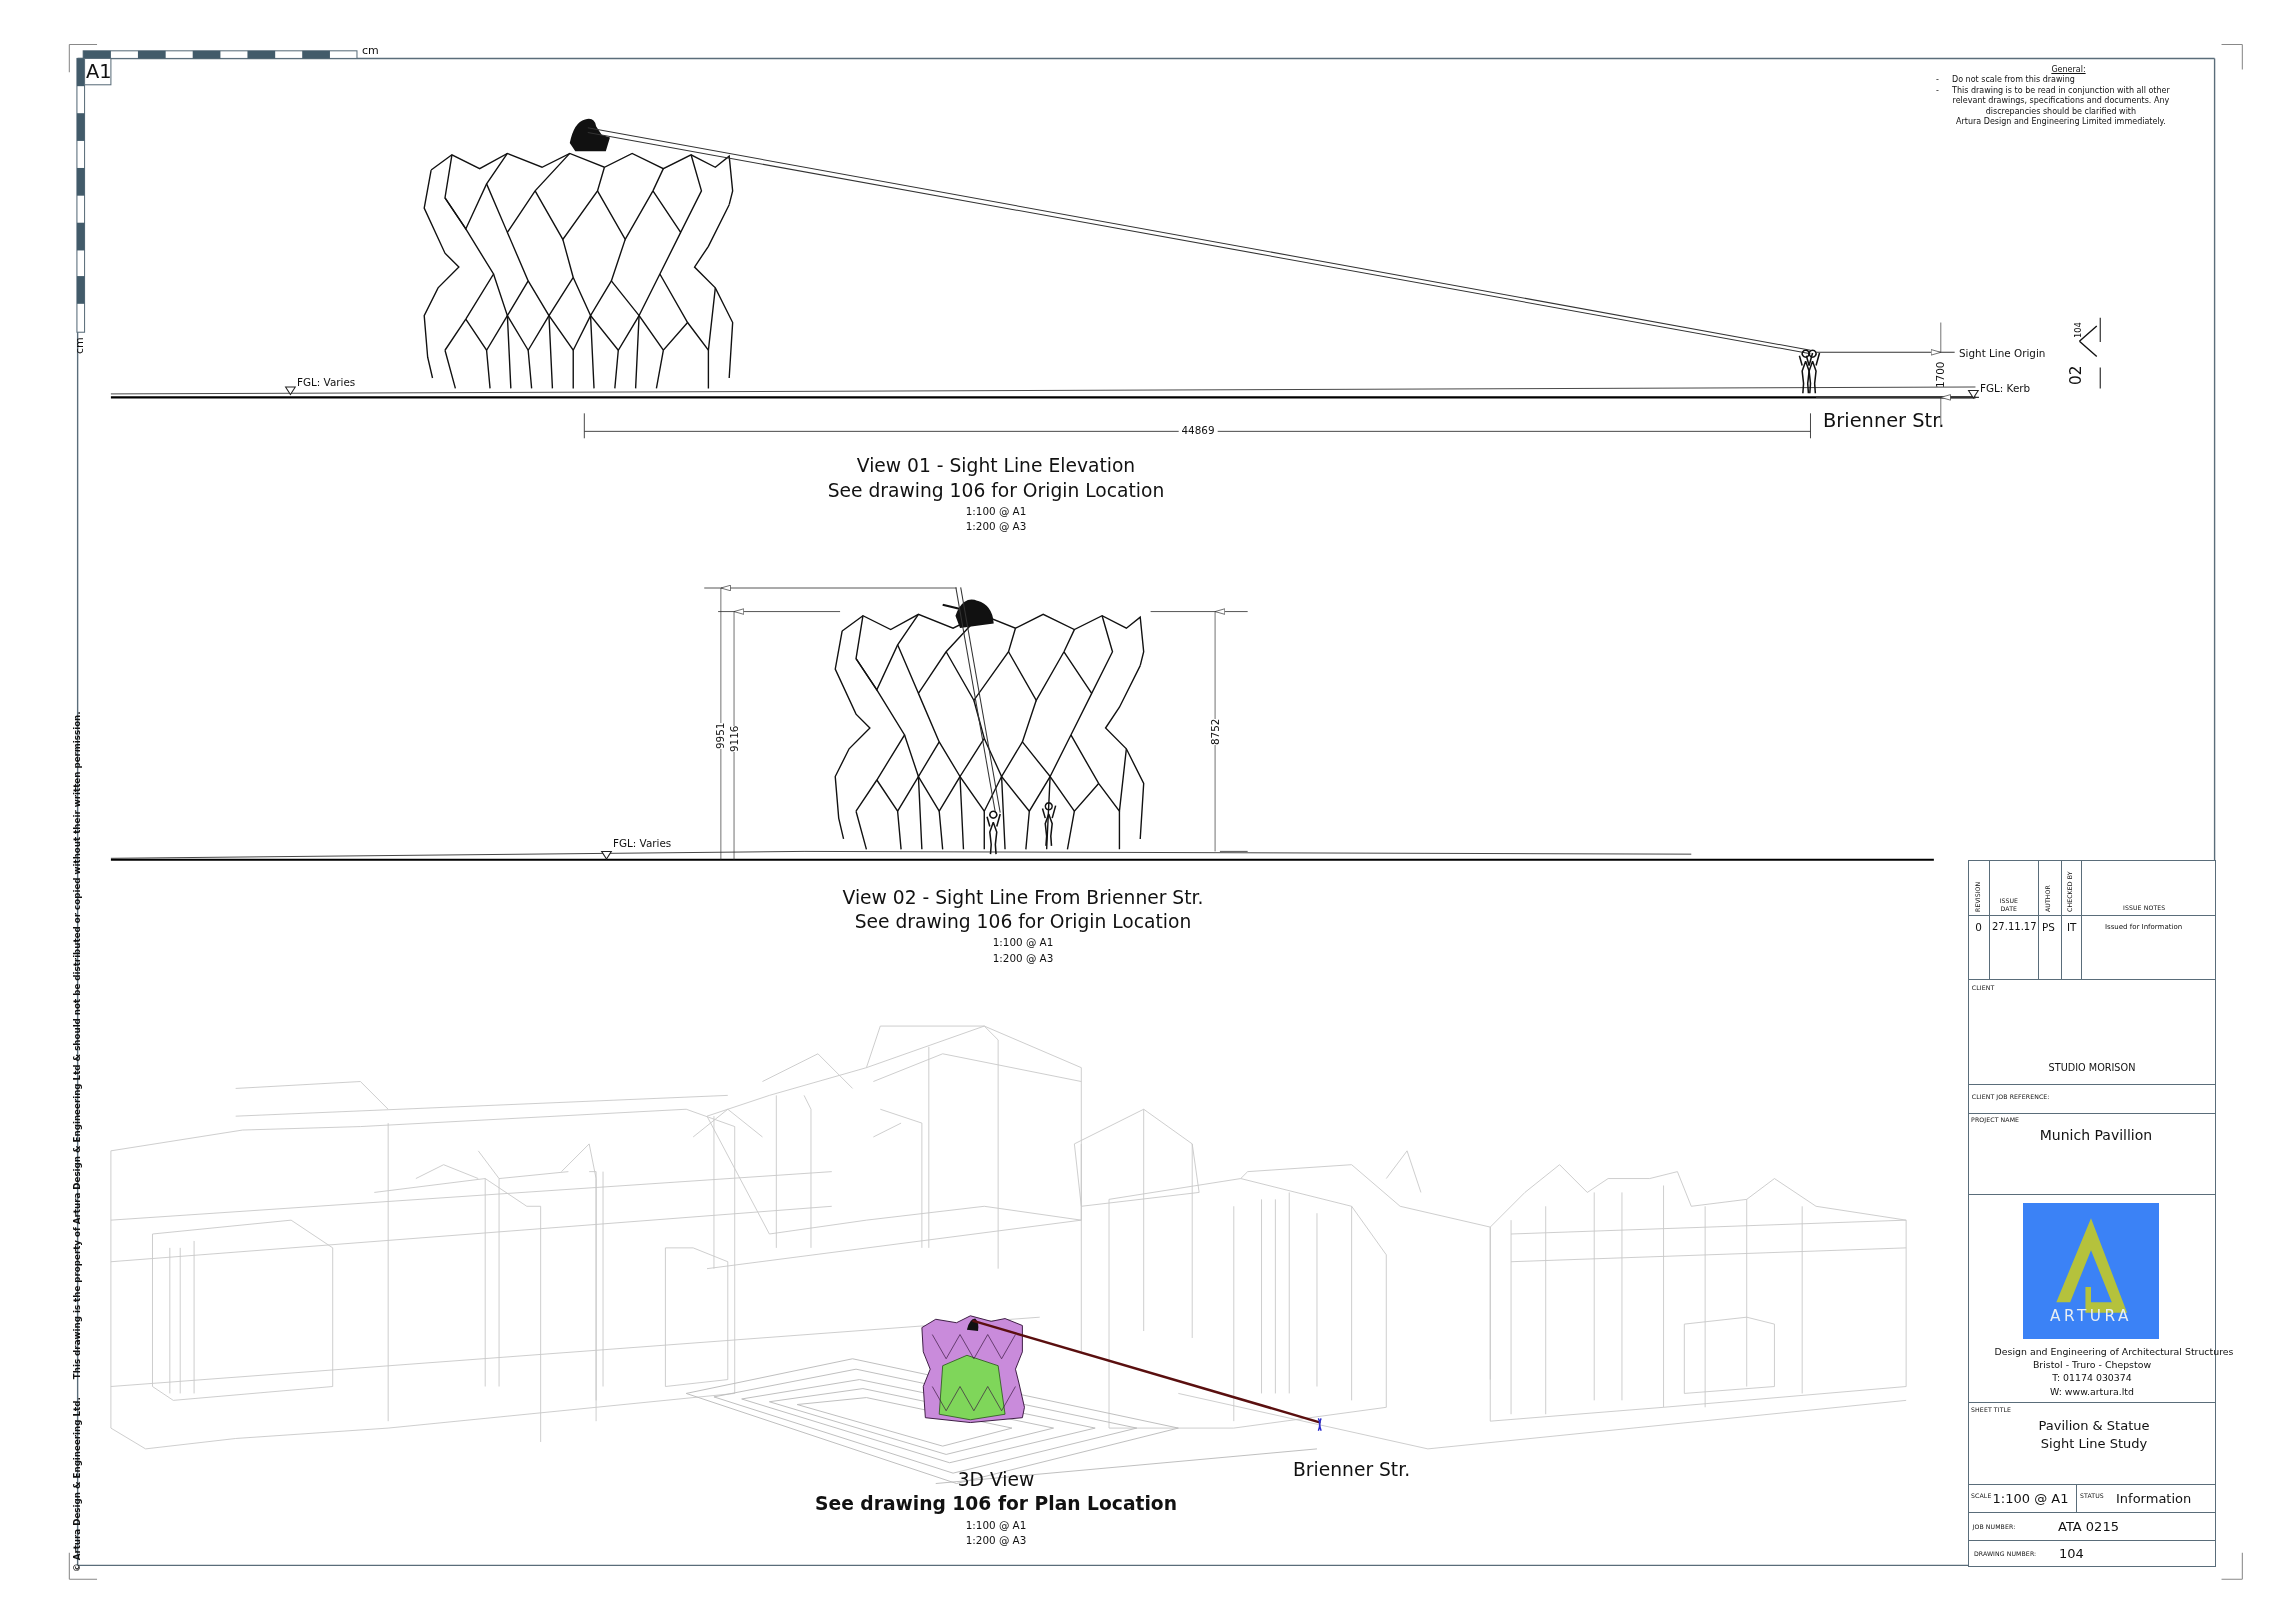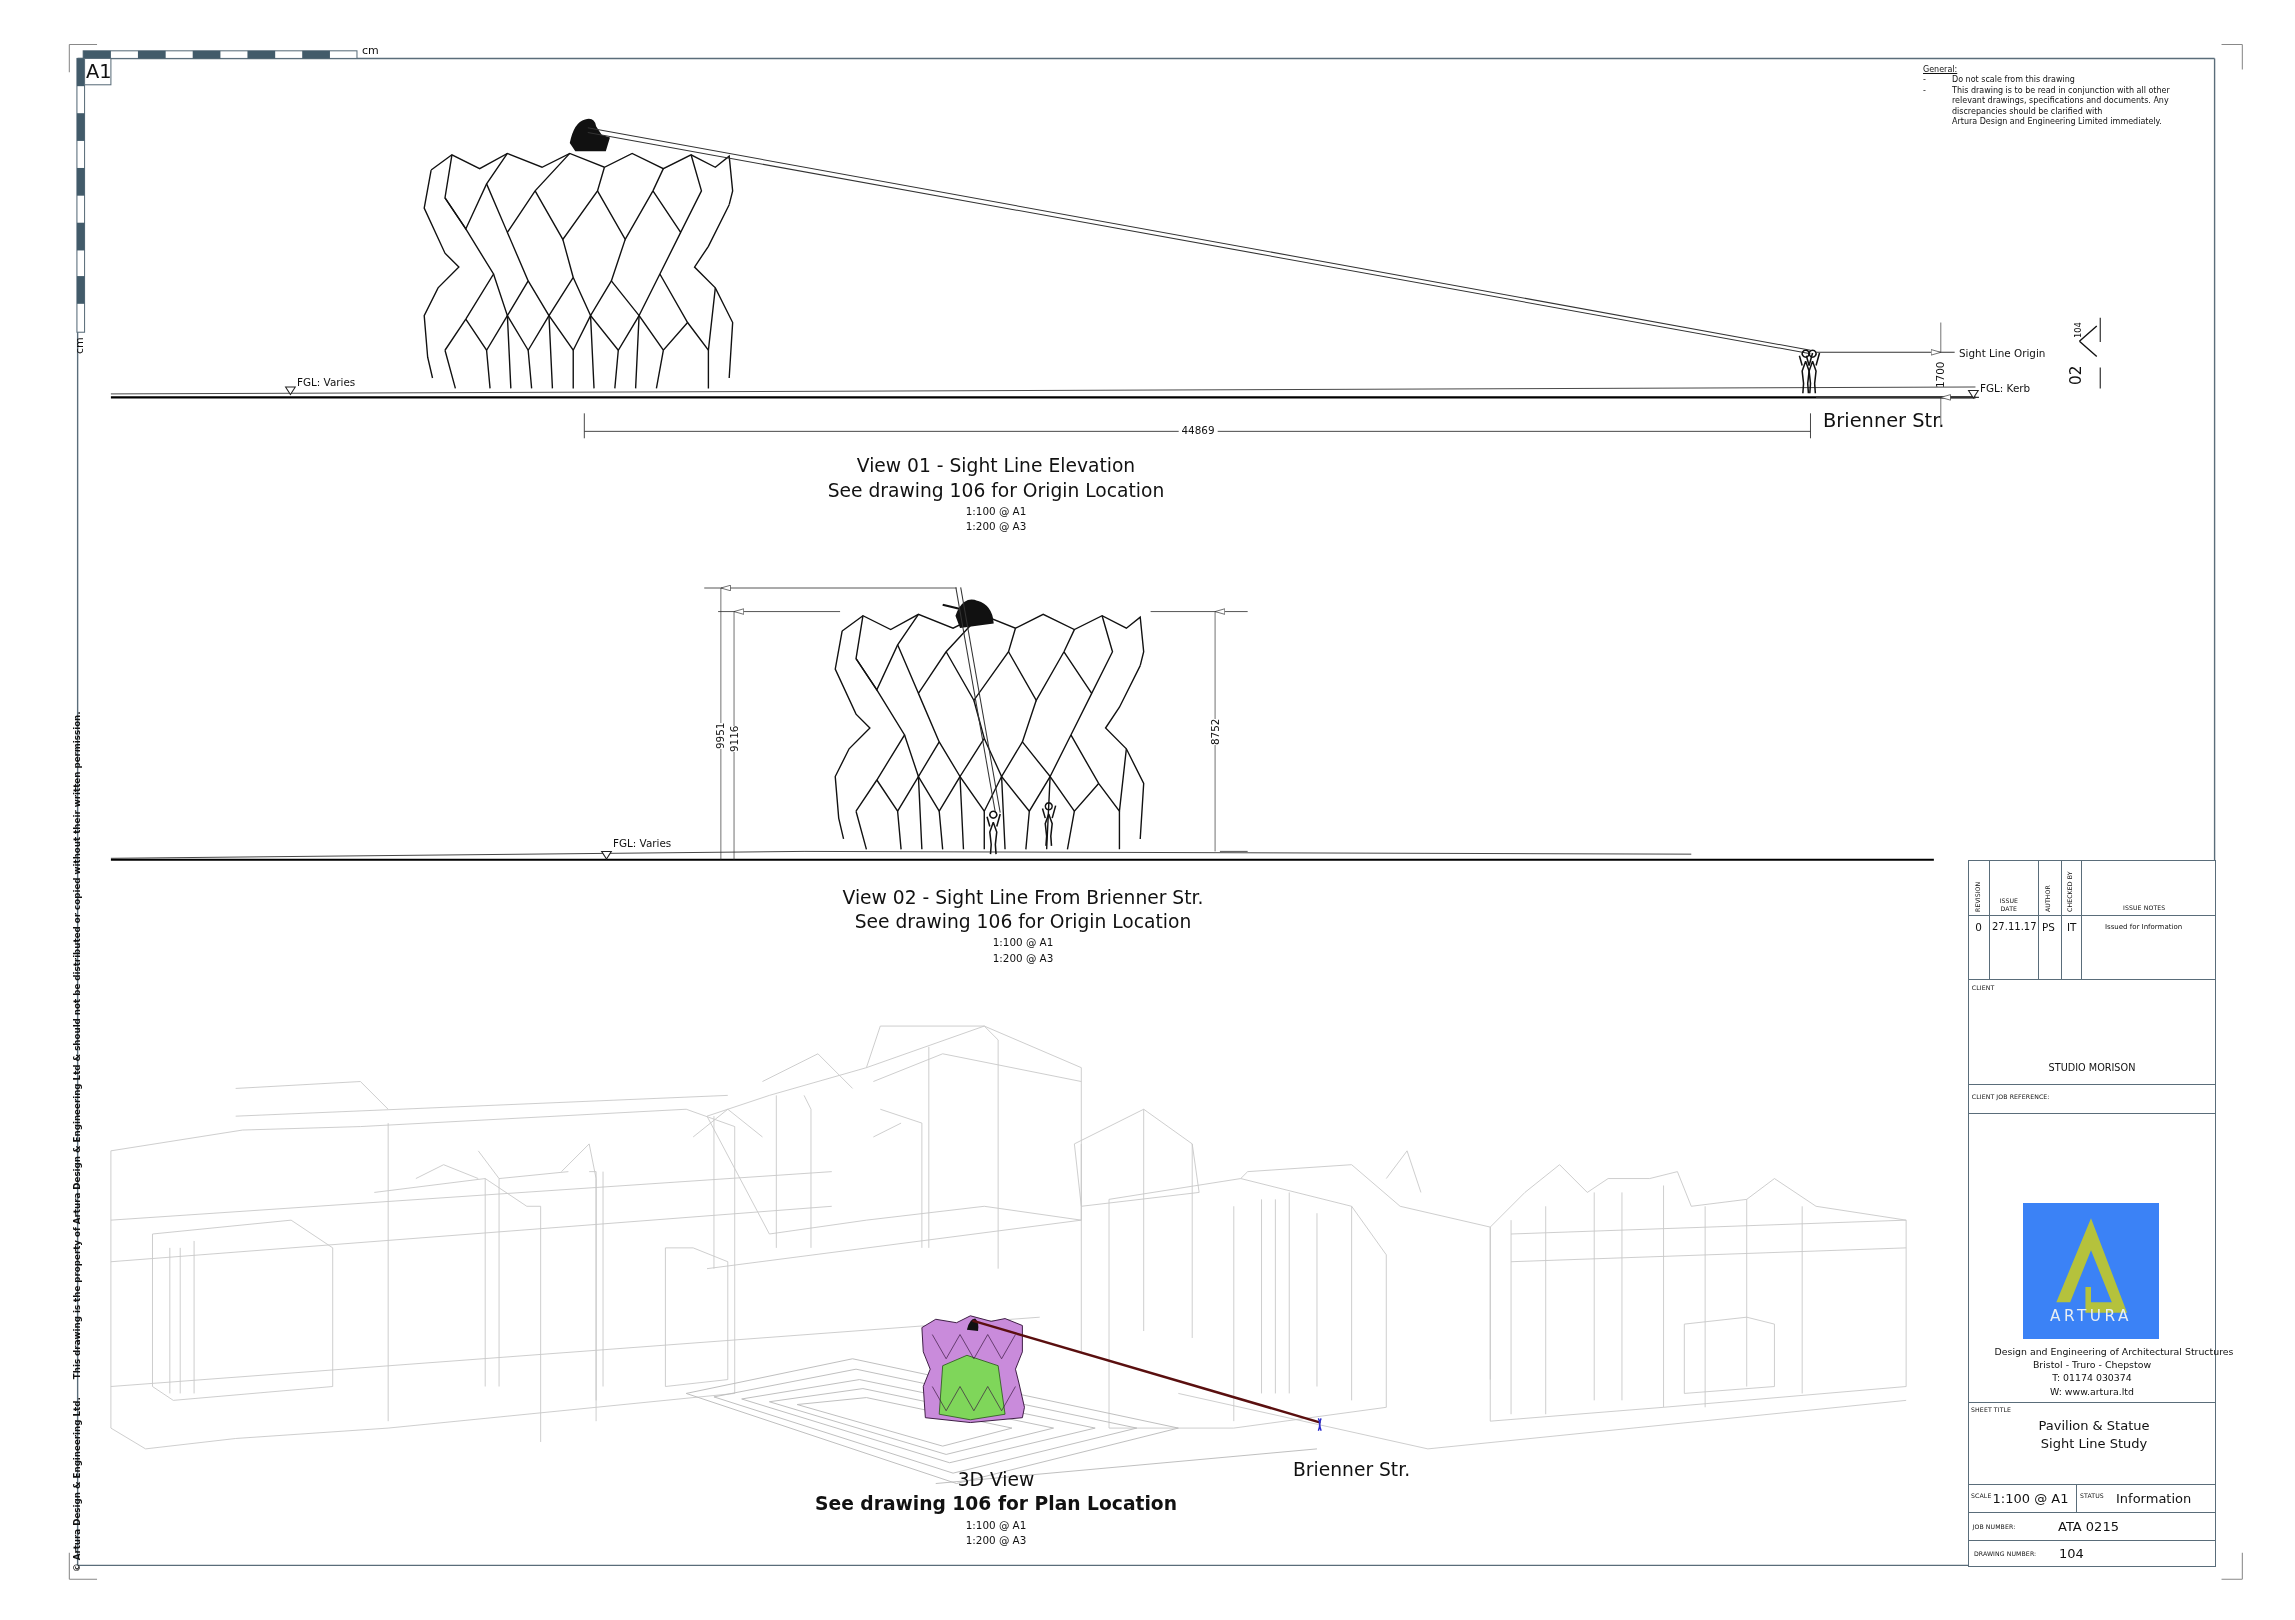--- a/index.html
+++ b/index.html
@@ -1,18 +1,18 @@
 <!DOCTYPE html>
 <html style="font-size:11px"><head>
 <meta charset="utf-8">
 <style>
   html, body { margin:0; padding:0; background:#ffffff; }
   body { width:2295px; height:1621px; position:relative; overflow:hidden;
          font-family:"Liberation Sans", sans-serif; color:#111; }
-  .abs { position:absolute; }
+  .abs { position:absolute;text-align:center; }
   svg.sheet { position:absolute; left:0; top:0; }
   .txt { position:absolute; white-space:nowrap; font-family:"DejaVu Sans", sans-serif; }
   .ctr { text-align:center; transform:translateX(-50%); }
   .view-title { font-size:18.7px; line-height:25px; }
   .view-scale { font-size:10.4px; line-height:15.3px; }
   .dim { font-size:10.4px; }
   .lbl { font-size:10.4px; }
   .street { font-size:19.4px; }
   .notes { font-size:8px; line-height:10.4px; }
   .notes u { text-decoration:underline; }
@@ -277,20 +277,24 @@
 
   <div class="tb-row" style="top:119px; height:105px;">
     <div class="txt tb-small" style="left:2.8px; top:4.2px;">CLIENT</div>
     <div class="txt ctr" style="left:123px; top:46px; font-size:9.7px;margin-top:36px;">STUDIO MORISON</div>
   </div>
 
   <div class="tb-row" style="top:225px; height:28px;">
     <div class="txt tb-small" style="left:2.8px; top:7px;">CLIENT JOB REFERENCE:</div>
   </div>
 
+  <div class="tb-row" style="top:252px; height:82px;">
+    <div class="txt tb-small" style="left:2.1px; top:2.8px;">PROJECT NAME</div>
+    <div class="txt ctr" style="left:127px; top:14px; font-size:14px;">Munich Pavillion</div>
+  </div>
 
   <div class="tb-row" style="top:334px; height:208px;">
     <div class="logo" style="left:54px; top:8.3px; width:136px; height:136px;">
       <svg width="136" height="136" viewBox="0 0 196 196">
         <path d="M98,22 L48,143 L68,143 L98,68 L128,143 L98,143 L98,121 L90,121 L90,158 L150,158 Z" fill="#b5c23c"></path>
       </svg>
       <div class="txt ctr" style="left:68px; top:104px; font-size:15.3px; letter-spacing:3.5px; color:#e8eef2;">ARTURA</div>
     </div>
     <div class="txt ctr" style="left:123px; top:151px; font-size:9.4px;padding-left:44px;">Design and Engineering of Architectural Structures</div>
     <div class="txt ctr" style="left:123px; top:164px; font-size:9.4px;">Bristol - Truro - Chepstow</div>

